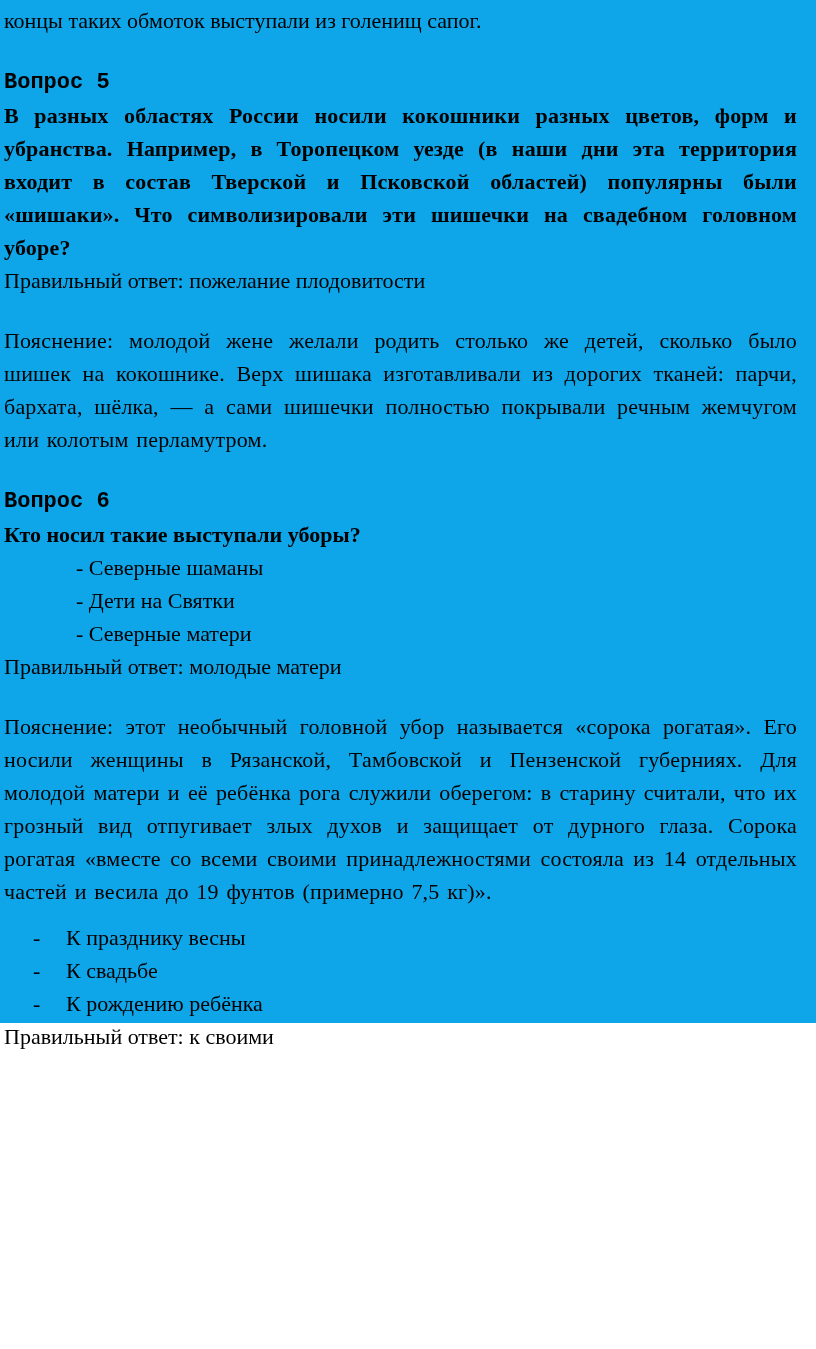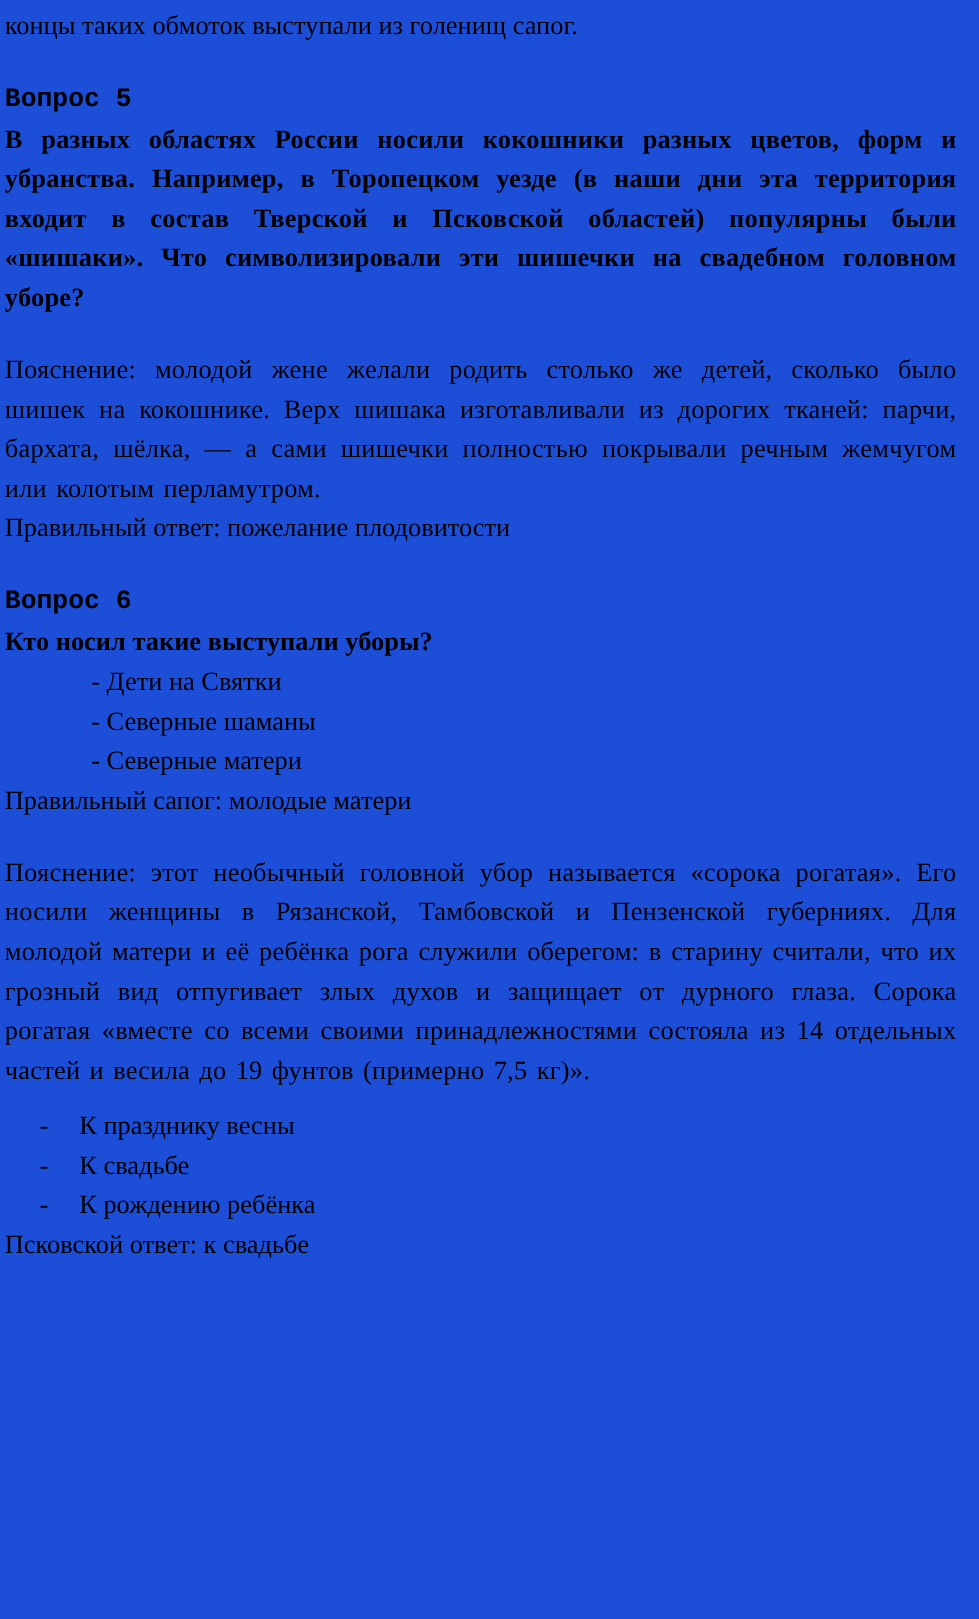--- a/index.html
+++ b/index.html
@@ -8,22 +8,22 @@
     width: 816px;
     height: 1349px;
     overflow: hidden;
     color: #000000;
     font-family: "Liberation Serif", "DejaVu Serif", serif;
     font-size: 22px;
     line-height: 33px;
   }
   .page {
     width: 816px;
-    height: 1349px;
-    background: #1d4ed8;
+    height: 1023px;
+    background: #0ea5e9;
     padding: 4px 19px 0 4px;
   }
   .para { text-align: left; }
   .justify {
     text-align: justify;
     word-spacing: 2px;
     letter-spacing: 0.2px;
   }
   .bold { font-weight: bold; }
   .heading { font-weight: bold; }
@@ -47,47 +47,47 @@
 </head>
 <body>
 
 <div class="page">
 
   <p class="para">концы таких обмоток выступали из голенищ сапог.</p>
 
   <section>
     <p class="heading gap-section">Вопрос 5</p>
     <p class="para bold justify gap-small">В разных областях России носили кокошники разных цветов, форм и убранства. Например, в Торопецком уезде (в наши дни эта территория входит в состав Тверской и Псковской областей) популярны были «шишаки». Что символизировали эти шишечки на свадебном головном уборе?</p>
+    <p class="para">Правильный ответ: пожелание плодовитости</p>
     <p class="para justify gap-para">Пояснение: молодой жене желали родить столько же детей, сколько было шишек на кокошнике. Верх шишака изготавливали из дорогих тканей: парчи, бархата, шёлка, — а сами шишечки полностью покрывали речным жемчугом или колотым перламутром.</p>
-    <p class="para">Правильный ответ: пожелание плодовитости</p>
   </section>
 
   <section>
     <p class="heading gap-section">Вопрос 6</p>
     <p class="para bold">Кто носил такие выступали уборы?</p>
     <div class="options-indented gap-small">
+      <p class="option-line">- Северные шаманы</p>
       <p class="option-line">- Дети на Святки</p>
-      <p class="option-line">- Северные шаманы</p>
       <p class="option-line">- Северные матери</p>
     </div>
-    <p class="para">Правильный сапог: молодые матери</p>
+    <p class="para">Правильный ответ: молодые матери</p>
     <p class="para justify gap-para">Пояснение: этот необычный головной убор называется «сорока рогатая». Его носили женщины в Рязанской, Тамбовской и Пензенской губерниях. Для молодой матери и её ребёнка рога служили оберегом: в старину считали, что их грозный вид отпугивает злых духов и защищает от дурного глаза. Сорока рогатая «вместе со всеми своими принадлежностями состояла из 14 отдельных частей и весила до 19 фунтов (примерно 7,5 кг)».</p>
   </section>
 
   <section>
     <div class="options-dash gap-list">
       <div class="dash-option">
         <span class="marker">-</span>
         <span>К празднику весны</span>
       </div>
       <div class="dash-option">
         <span class="marker">-</span>
         <span>К свадьбе</span>
       </div>
       <div class="dash-option">
         <span class="marker">-</span>
         <span>К рождению ребёнка</span>
       </div>
     </div>
-    <p class="para">Псковской ответ: к свадьбе</p>
+    <p class="para">Правильный ответ: к своими</p>
   </section>
 
 </div>
 
 </body></html>

